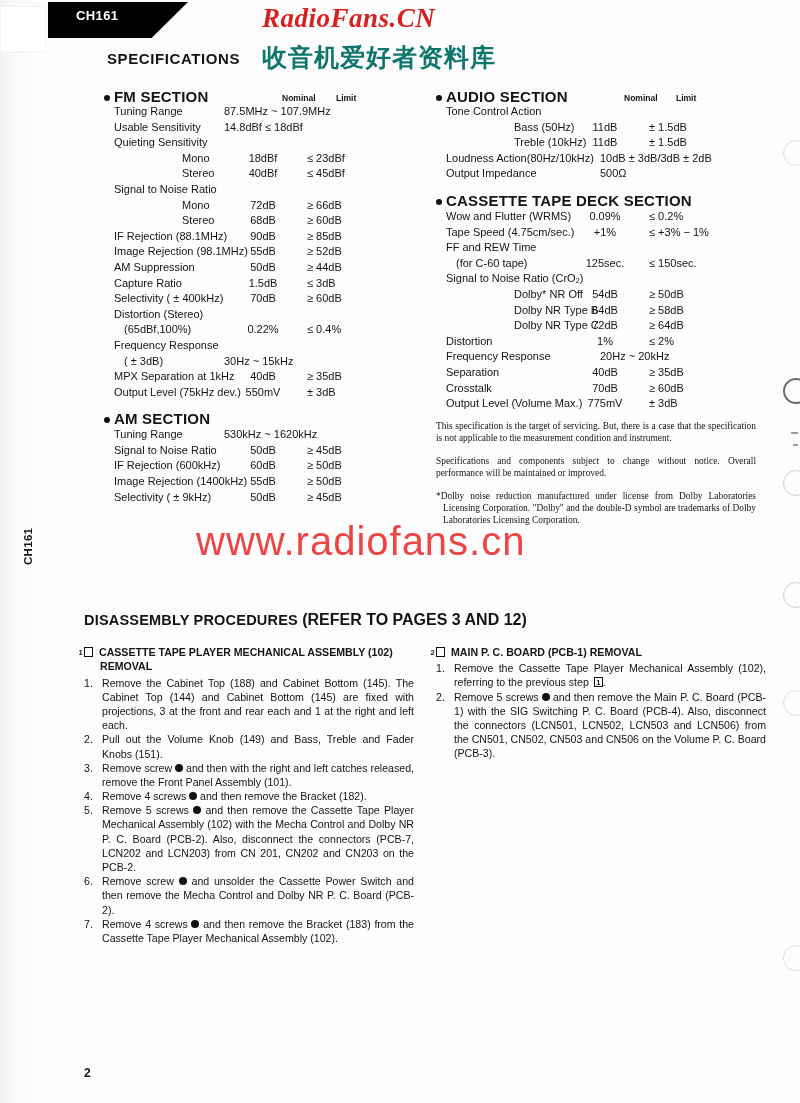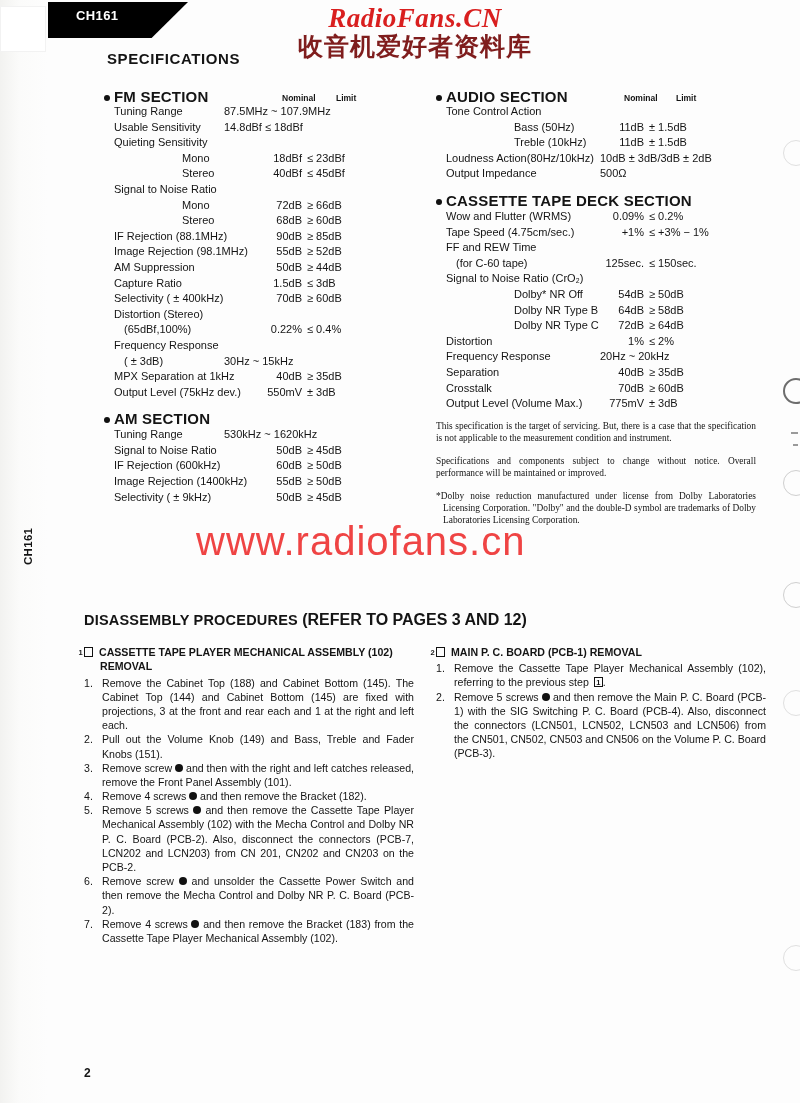--- a/index.html
+++ b/index.html
@@ -35,38 +35,37 @@
     clip-path: polygon(0 0, 100% 0, 74% 100%, 0 100%);
   }
   .banner-label {
     position:absolute; left:76px; top:8px;
     color:#fff; font-size:13px; font-weight:bold;
     letter-spacing:0.4px;
   }
 
   
   .wm-red {
-    position:absolute; left:250px; top:4px; width:330px;
-    text-align:center;
+    position:absolute; left:262px; top:4px; width:330px;
     pointer-events:none;
   }
   .wm-red .line1 {
     font-family:"Liberation Serif", serif;
     font-style:italic; font-weight:bold;
     font-size:27px; color:#d91f1f;
     letter-spacing:0.5px;
     line-height:1.05;
   }
   .wm-red .line2 {
     font-family:"DejaVu Sans", sans-serif;
     font-weight:bold;
-    font-size:25px; color:#7f1d1d;
+    font-size:25px; color:#0f766e;
     letter-spacing:1px;
     line-height:1.15;
-    margin-top:1px;
+    margin-top:12px;
   }
 
   
   .wm-grey {
     position:absolute; left:196px; top:519px;
     font-size:40px; color:#ef4444;
     font-family:"Liberation Sans", sans-serif;
     letter-spacing:1px;
     white-space:nowrap;
     pointer-events:none;
@@ -128,21 +127,21 @@
   .spec-row {
     position:relative;
     height:15.6px;
     font-size:11px;
     white-space:nowrap;
   }
   .spec-row .lbl   { position:absolute; left:10px; top:0; }
   .spec-row .lbl.ind1 { left:10px; }
   .spec-row .lbl.ind2 { left:78px; }
   .spec-row .lbl.ind3 { left:20px; }
-  .spec-row .nom   { position:absolute; text-align:right; }
+  .spec-row .nom   { position:absolute; text-align:center; }
   .spec-row .lim   { position:absolute; }
   .spec-row .wide  { position:absolute; }
 
   
   .col-left  .nom  { left:120px;  width:78px; }
   .col-left  .lim  { left:203px; }
   .col-left  .wide { left:120px; }
   
   .col-right .nom  { left:130px;  width:78px; }
   .col-right .lim  { left:213px; }

